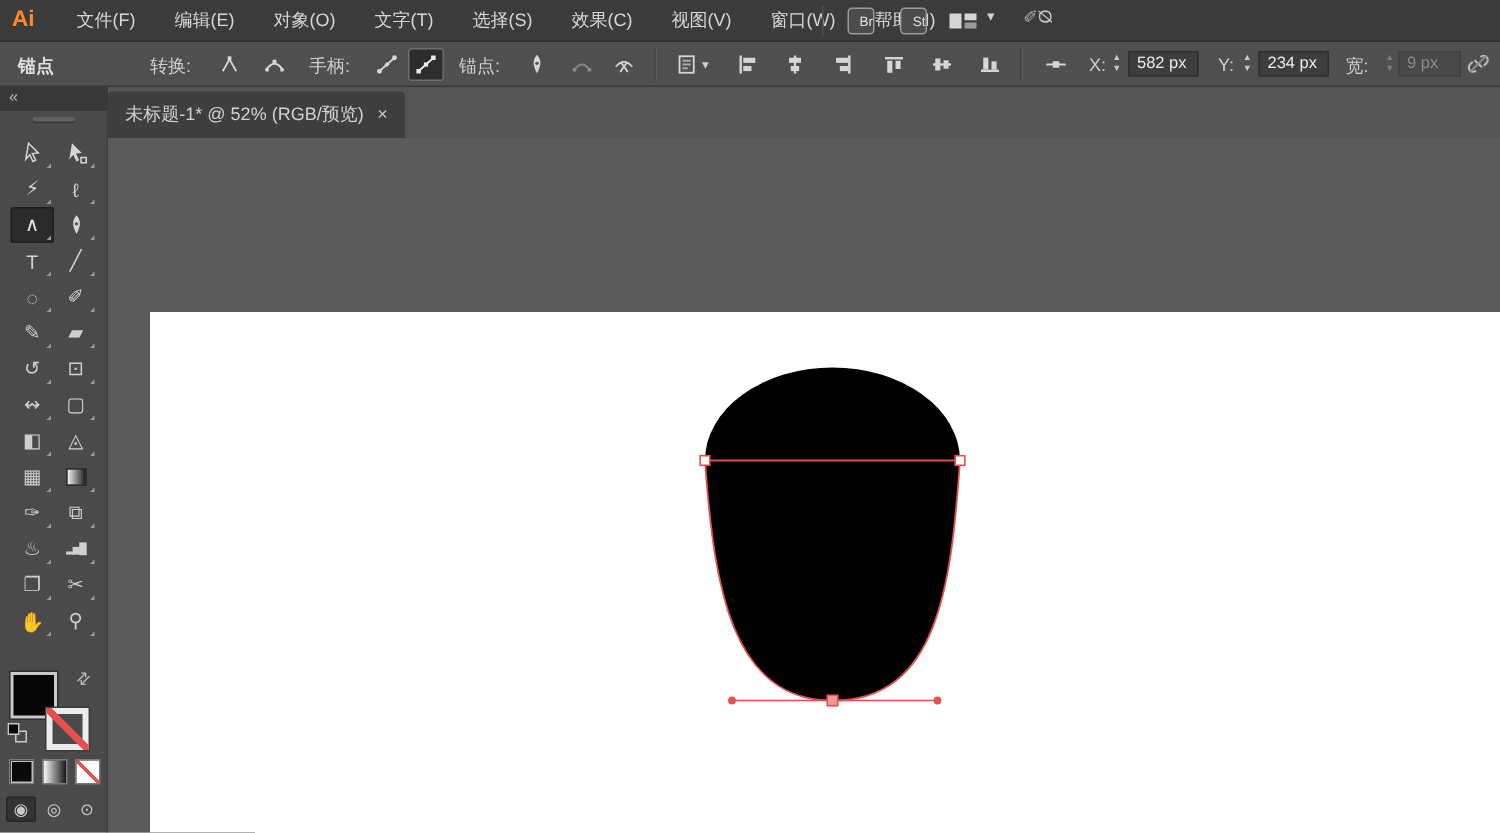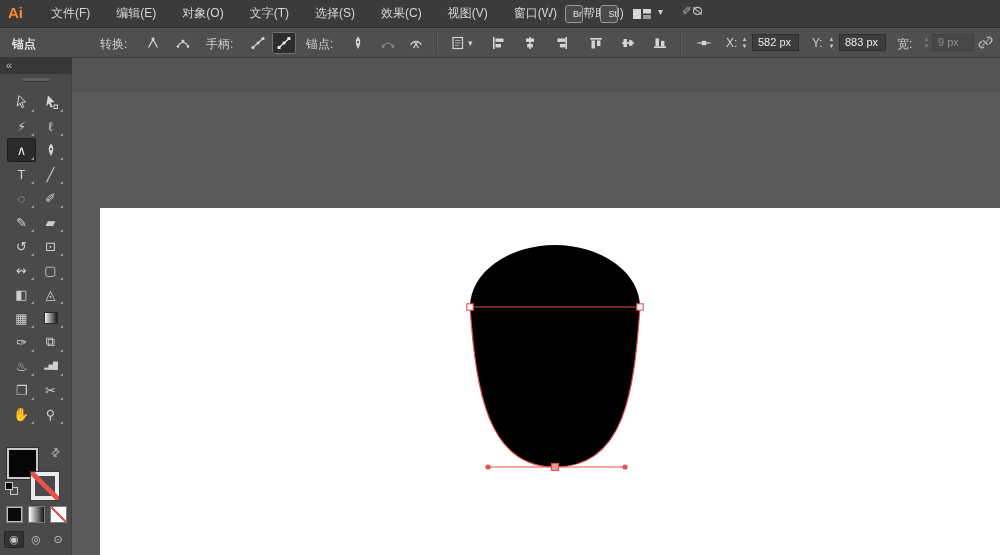--- a/index.html
+++ b/index.html
@@ -233,37 +233,40 @@
     <span class="stepper" style="left:740px">
         <span>▲</span>
         <span>▼</span>
       </span>
     <span class="field" style="left:752px">582 px</span>
     <span class="lbl" style="left:790px;left:812px">Y:</span>
     <span class="stepper" style="left:827px">
         <span>▲</span>
         <span>▼</span>
       </span>
-    <span class="field" style="left:839px">883 px</span>
+    <span class="field" style="left:839px">234 px</span>
     <span class="lbl" style="left:897px">宽:</span>
     <span class="stepper disabled" style="left:922px">
         <span>▲</span>
         <span>▼</span>
       </span>
     <span class="field disabled" style="left:932px;width:42px">9 px</span>
     <span id="chain-icon"><svg viewBox="0 0 17 17">
           <path d="M10 4 a2.8 2.8 0 0 1 4 4 l-1.8 1.8 M7 13 a2.8 2.8 0 0 1 -4 -4 l1.8 -1.8" fill="none" stroke="#b9b9b9" stroke-width="1.4"></path>
           <path d="M6 6.2 L11 10.8" stroke="#b9b9b9" stroke-width="1.4"></path>
           <path d="M3 14 L14 3" stroke="#8d8d8d" stroke-width="1.2"></path>
         </svg></span>
   </div>
 
   <div id="tabstrip">
     <div id="panel-head">
       <span id="collapse">«</span>
+    </div>
+    <div id="doc-tab">
+      <span>未标题-1* @ 52% (RGB/预览)</span><span class="close">×</span>
     </div>
   </div>
 
   <div id="workarea">
     <div id="artboard"></div>
     <svg id="shape-svg" viewBox="100 208 900 347">
         <ellipse cx="555" cy="307" rx="85" ry="62" fill="#000000"></ellipse>
         <path d="M470,307 C476,392 488,467 555,467 C625,467 634,392 640,307 Z" fill="#000000" stroke="#e6504f" stroke-width="1.2"></path>
         <line x1="488" y1="467" x2="625" y2="467" stroke="#e6504f" stroke-width="1.1"></line>
         <circle cx="488" cy="467" r="2.6" fill="#e6504f"></circle>

